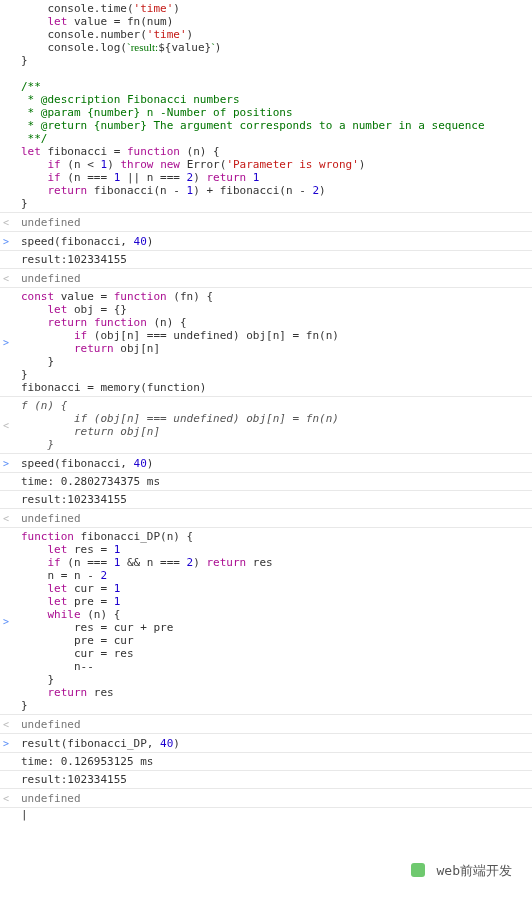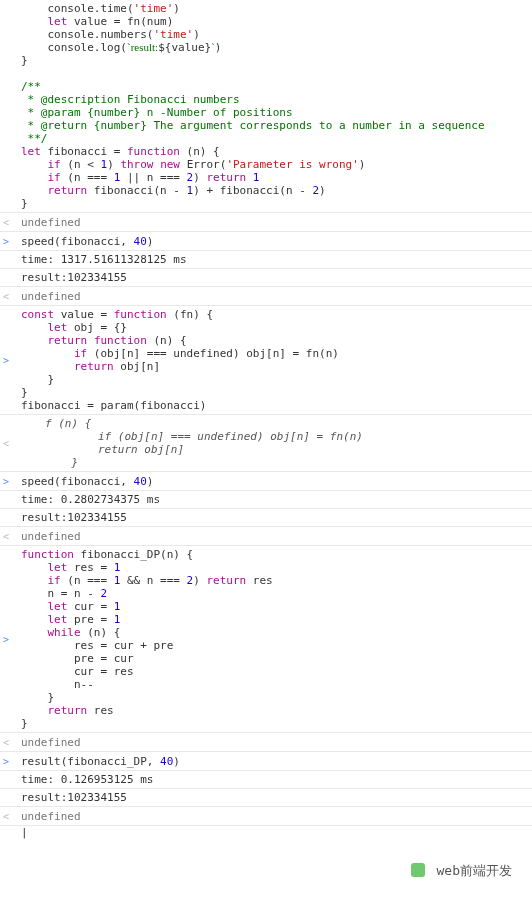--- a/index.html
+++ b/index.html
@@ -30,21 +30,21 @@
       white-space: pre;
       flex: 1;
       padding-left: 6px;
     }
     .tok-kw    { color: #aa0d91; }
     .tok-str   { color: #c41a16; }
     .tok-num   { color: #1c00cf; }
     .tok-comm  { color: #007400; }
     .tok-tmpl  { color: #007400; font-family: Liberation Serif, serif; }
     .tok-undef { color: #777; }
-    .tok-fnbody{ color: #555; font-style: italic; margin-left: 24px; }
+    .tok-fnbody{ color: #555; font-style: italic; }
     .watermark {
       position: fixed;
       right: 20px;
       bottom: 23px;
       font-size: 13px;
       color: #555;
     }
     .watermark-icon {
       display: inline-block;
       width: 14px; height: 14px;
@@ -59,21 +59,21 @@
     }
   </style>
 </head>
 <body>
 
 <div id="console">
     <div class="row">
       <div class="gutter"> </div>
       <div class="content"><span>    console</span><span>.</span><span>time</span><span>(</span><span class="tok-str">'time'</span><span>)</span><span>
 </span><span>    </span><span class="tok-kw">let</span><span> value = fn(num)
-</span><span>    console.</span><span>numbers</span><span>(</span><span class="tok-str">'time'</span><span>)
+</span><span>    console.</span><span>number</span><span>(</span><span class="tok-str">'time'</span><span>)
 </span><span>    console.</span><span>log</span><span>(</span><span class="tok-tmpl">`result:</span><span>${</span><span>value</span><span>}</span><span class="tok-tmpl">`</span><span>)
 </span><span>}
 </span><span>
 </span><span class="tok-comm">/**</span><span>
 </span><span class="tok-comm"> * @description Fibonacci numbers</span><span>
 </span><span class="tok-comm"> * @param {number} n -Number of positions</span><span>
 </span><span class="tok-comm"> * @return {number} The argument corresponds to a number in a sequence</span><span>
 </span><span class="tok-comm"> **/</span><span>
 </span><span class="tok-kw">let</span><span> fibonacci = </span><span class="tok-kw">function</span><span> (n) {
 </span><span>    </span><span class="tok-kw">if</span><span> (n &lt; </span><span class="tok-num">1</span><span>) </span><span class="tok-kw">throw</span><span> </span><span class="tok-kw">new</span><span> </span><span>Error</span><span>(</span><span class="tok-str">'Parameter is wrong'</span><span>)
@@ -84,40 +84,36 @@
     <div class="row">
       <div class="gutter" style="color: rgb(187, 187, 187);">&lt;</div>
       <div class="content"><span class="tok-undef">undefined</span></div>
     </div>
     <div class="row">
       <div class="gutter" style="color: rgb(91, 143, 247);">&gt;</div>
       <div class="content"><span>speed(fibonacci, </span><span class="tok-num">40</span><span>)</span></div>
     </div>
     <div class="row">
       <div class="gutter"> </div>
-      <div class="content"><span>time: 1317.51611328125 ms</span></div>
-    </div>
-    <div class="row">
-      <div class="gutter"> </div>
       <div class="content"><span>result:102334155</span></div>
     </div>
     <div class="row">
       <div class="gutter" style="color: rgb(187, 187, 187);">&lt;</div>
       <div class="content"><span class="tok-undef">undefined</span></div>
     </div>
     <div class="row">
       <div class="gutter" style="color: rgb(91, 143, 247);">&gt;</div>
       <div class="content"><span class="tok-kw">const</span><span> value = </span><span class="tok-kw">function</span><span> (fn) {
 </span><span>    </span><span class="tok-kw">let</span><span> obj = {}
 </span><span>    </span><span class="tok-kw">return</span><span> </span><span class="tok-kw">function</span><span> (n) {
 </span><span>        </span><span class="tok-kw">if</span><span> (obj[n] === </span><span>undefined</span><span>) obj[n] = fn(n)
 </span><span>        </span><span class="tok-kw">return</span><span> obj[n]
 </span><span>    }
 </span><span>}
-</span><span>fibonacci = param(fibonacci)</span></div>
+</span><span>fibonacci = memory(function)</span></div>
     </div>
     <div class="row">
       <div class="gutter" style="color: rgb(187, 187, 187);">&lt;</div>
       <div class="content"><span class="tok-fnbody">f (n) {</span><span>
 </span><span class="tok-fnbody">        if (obj[n] === undefined) obj[n] = fn(n)</span><span>
 </span><span class="tok-fnbody">        return obj[n]</span><span>
 </span><span class="tok-fnbody">    }</span></div>
     </div>
     <div class="row">
       <div class="gutter" style="color: rgb(91, 143, 247);">&gt;</div>

